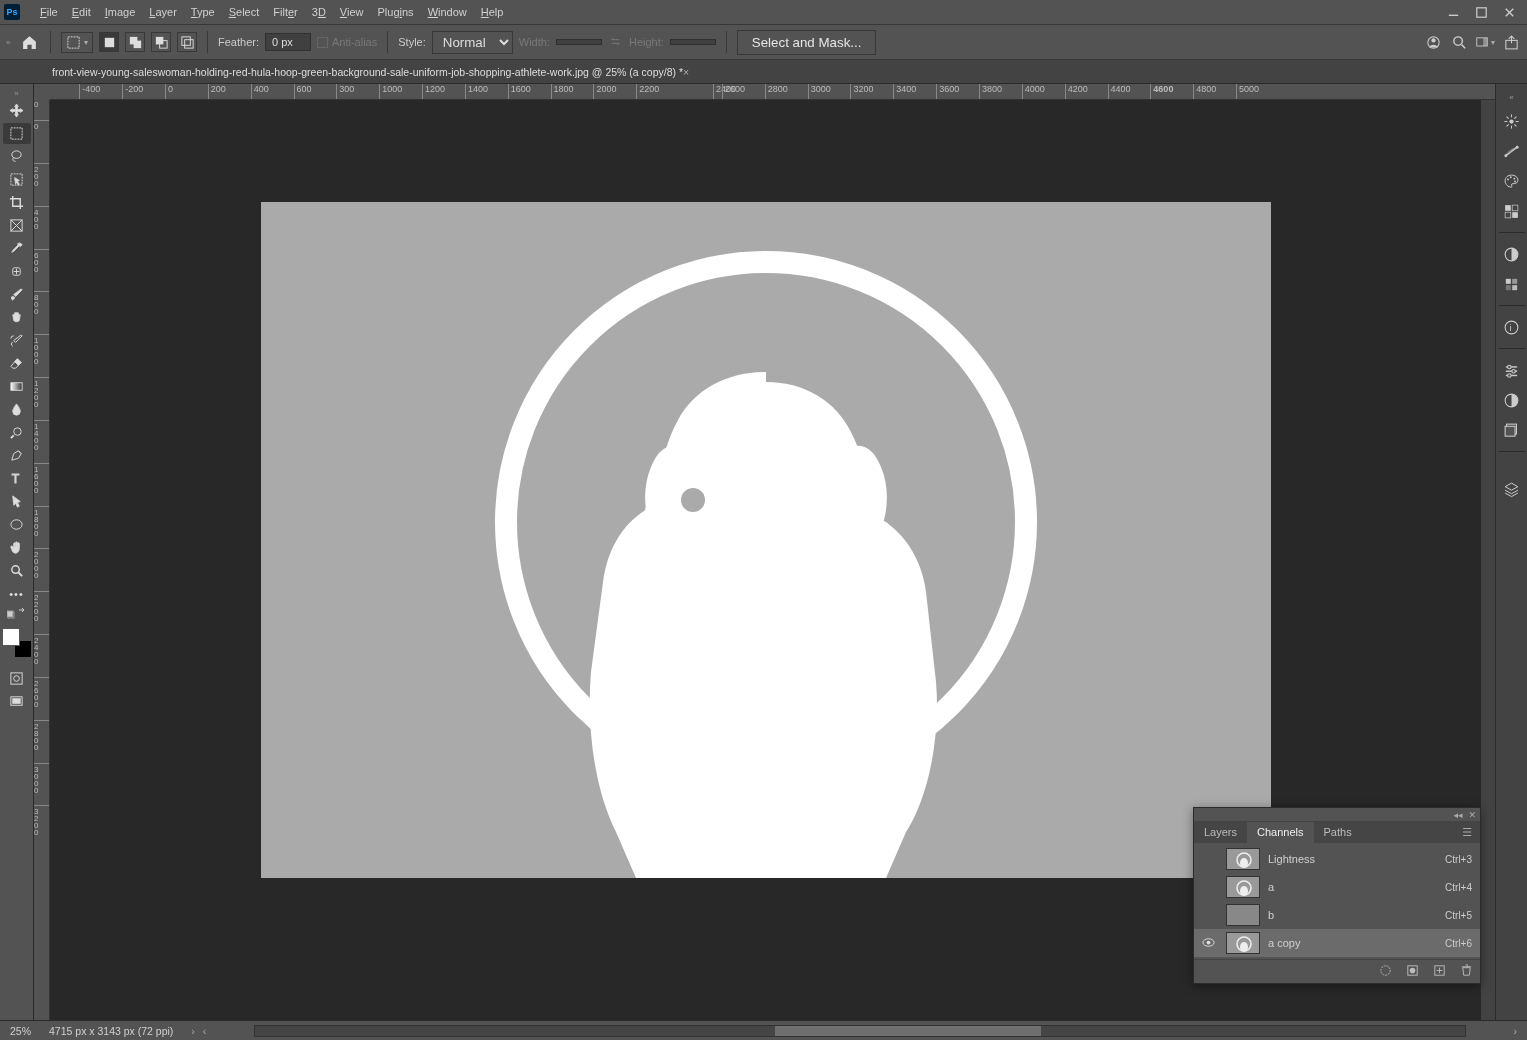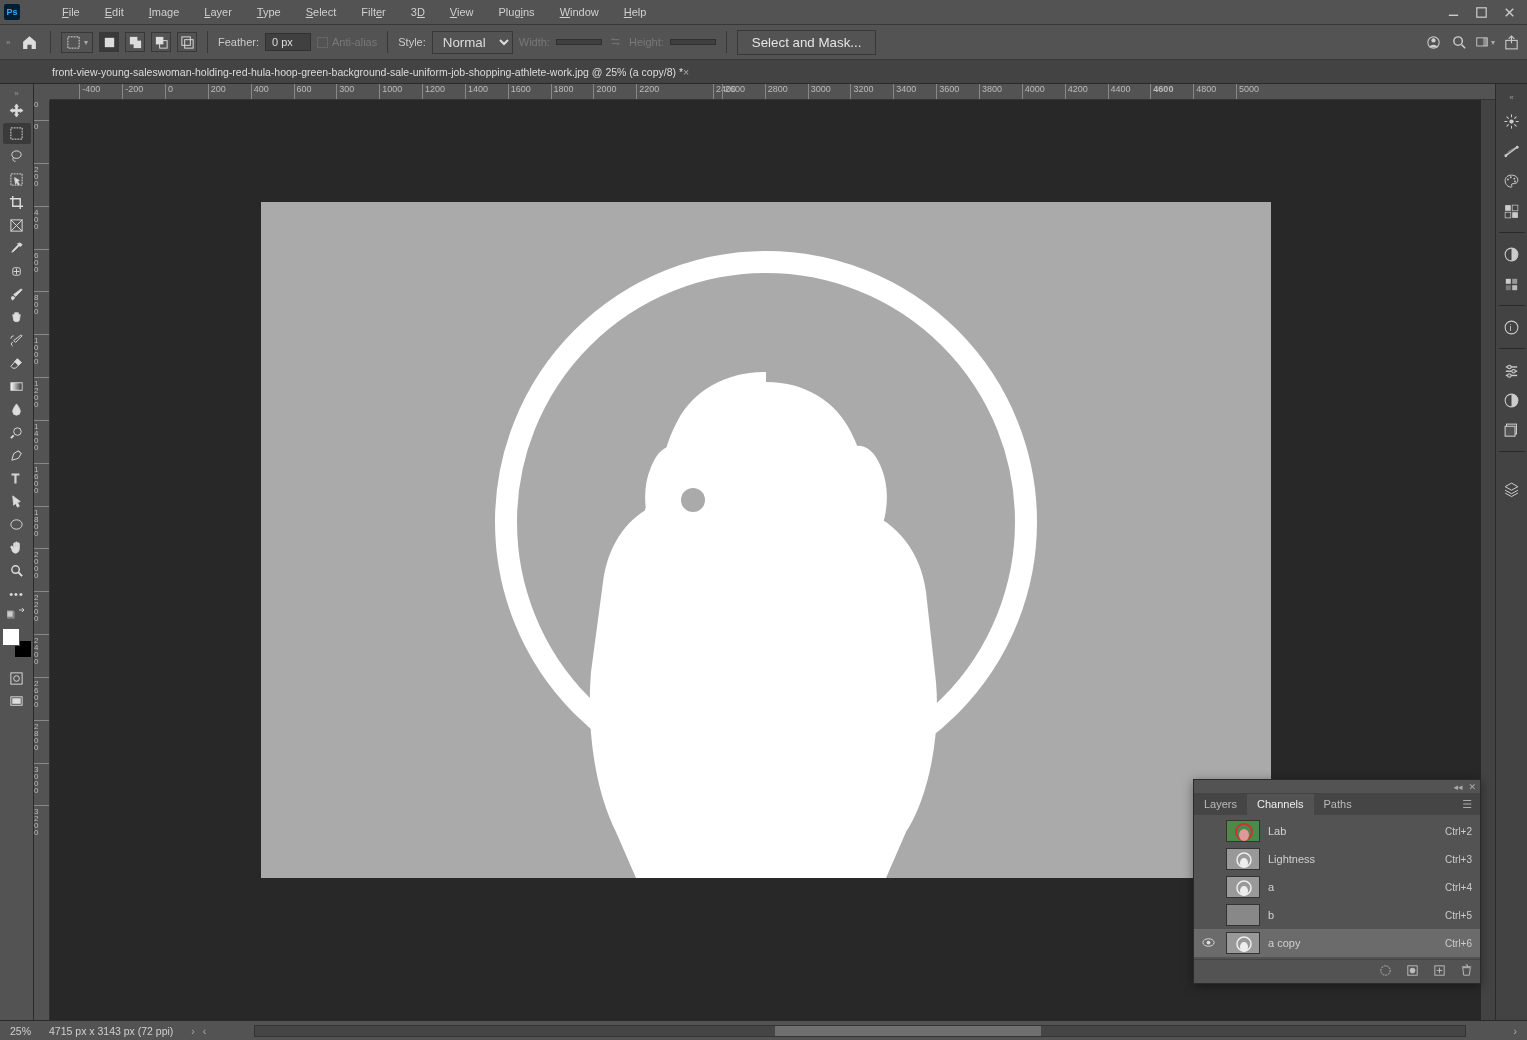--- a/index.html
+++ b/index.html
@@ -1,21 +1,21 @@
 <!DOCTYPE html>
 <html><head>
 <meta charset="utf-8">
 <style>
 * { margin: 0; padding: 0; box-sizing: border-box; font-family: "Segoe UI", Tahoma, sans-serif; }
 body { background: #535353; color: #d0d0d0; font-size: 11px; overflow: hidden; height: 100vh; }
 
 
 .titlebar { background: #535353; height: 24px; display: flex; align-items: center; padding: 0 4px; }
-.titlebar .ps-logo { width: 16px; height: 16px; background: #001e36; border-radius: 2px; display: flex; align-items: center; justify-content: center; color: #31a8ff; font-size: 9px; font-weight: bold; margin-right: 24px; }
-.titlebar .menu-item { padding: 4px 7px; cursor: pointer; margin-left: 11px; }
+.titlebar .ps-logo { width: 16px; height: 16px; background: #001e36; border-radius: 2px; display: flex; align-items: center; justify-content: center; color: #31a8ff; font-size: 9px; font-weight: bold; margin-right: 13px; }
+.titlebar .menu-item { padding: 4px 7px; cursor: pointer; }
 .titlebar .menu-item .underline { text-decoration: underline; }
 .titlebar .spacer { flex: 1; }
 .titlebar .win-btn { width: 28px; height: 20px; display: flex; align-items: center; justify-content: center; cursor: pointer; }
 
 
 .options-bar { background: #535353; height: 36px; border-top: 1px solid #383838; border-bottom: 1px solid #383838; display: flex; align-items: center; padding: 0 6px; gap: 6px; }
 .options-bar .home-btn { width: 22px; height: 22px; display: flex; align-items: center; justify-content: center; cursor: pointer; }
 .options-bar .tool-preset { display: flex; align-items: center; gap: 3px; padding: 2px 4px; border: 1px solid #383838; background: #535353; }
 .options-bar .opt-icon { width: 20px; height: 20px; display: flex; align-items: center; justify-content: center; border: 1px solid #383838; cursor: pointer; }
 .options-bar .sep { width: 1px; height: 22px; background: #383838; margin: 0 4px; }
@@ -628,32 +628,20 @@
     </div>
     <div class="panel-tabs">
       <div id="panel-tabs-host" style="display: flex;">
           <div class="panel-tab">Layers</div>
           <div class="panel-tab active">Channels</div>
           <div class="panel-tab">Paths</div>
         </div>
       <div class="panel-menu">☰</div>
     </div>
     <div class="panel-body" id="channels-list">
-        <div class="channel-row">
-          <span class="vis-toggle"></span>
-          <span class="channel-thumb">
-            <svg width="34" height="22">
-              <rect width="34" height="22" fill="#4a8a4a"></rect>
-              <circle cx="17" cy="12" r="8" fill="none" stroke="#c33" stroke-width="2"></circle>
-              <ellipse cx="17" cy="15" rx="5" ry="6" fill="#d99"></ellipse>
-            </svg>
-          </span>
-          <span class="channel-name">Lab</span>
-          <span class="channel-shortcut">Ctrl+2</span>
-        </div>
         <div class="channel-row">
           <span class="vis-toggle"></span>
           <span class="channel-thumb">
             <svg width="34" height="22">
               <rect width="34" height="22" fill="#999"></rect>
               <circle cx="17" cy="12" r="7" fill="none" stroke="#eee" stroke-width="1.5"></circle>
               <ellipse cx="17" cy="15" rx="4" ry="5" fill="#eee"></ellipse>
             </svg>
           </span>
           <span class="channel-name">Lightness</span>

